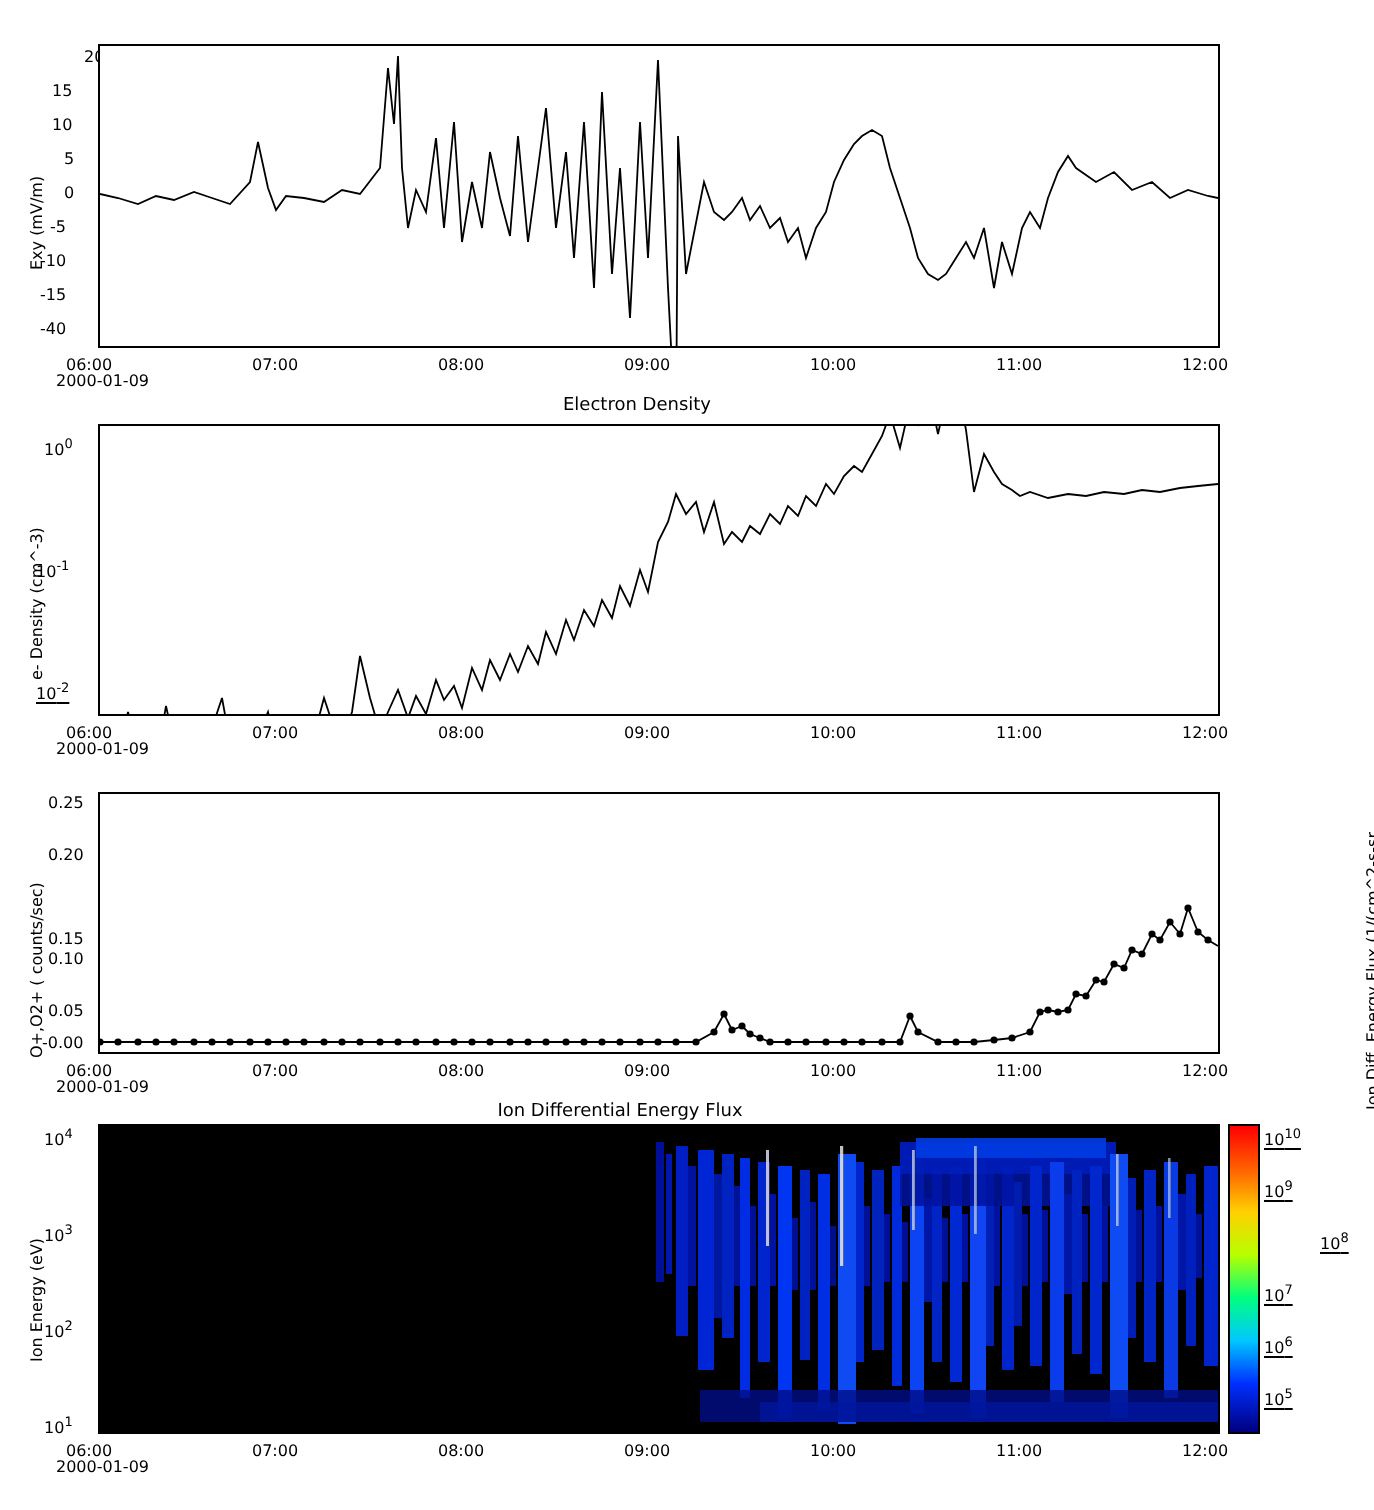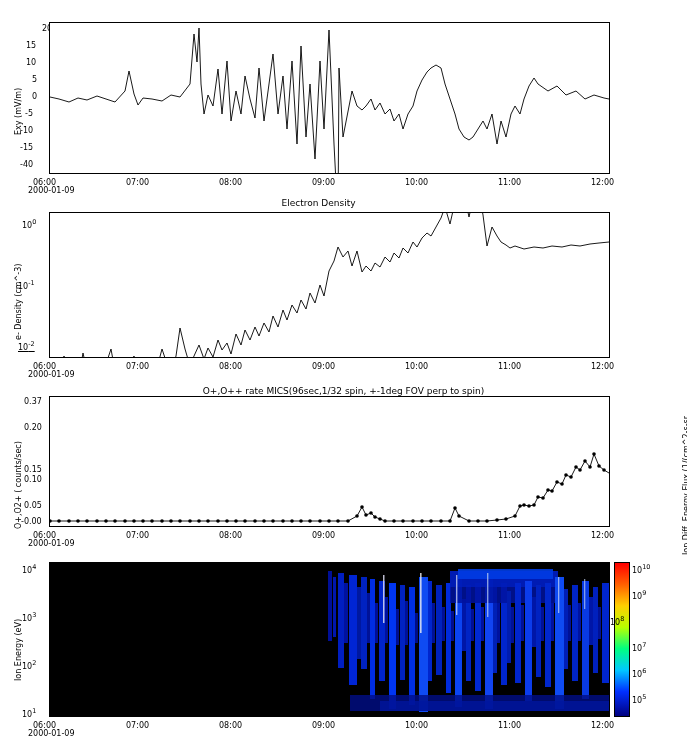--- a/index.html
+++ b/index.html
@@ -8,21 +8,21 @@
 
   .panel{position:absolute;}
   .plot-title{position:absolute;width:100%;text-align:center;font-size:9px;color:#000;}
   .frame{position:absolute;border:1px solid #000;background:#fff;box-sizing:border-box;}
   .ylabel{position:absolute;font-size:8px;transform:rotate(-90deg);transform-origin:left top;white-space:nowrap;}
   .tick-label{position:absolute;font-size:8px;white-space:nowrap;}
   .xtick{position:absolute;font-size:8px;white-space:nowrap;}
   .datelabel{position:absolute;font-size:8px;white-space:nowrap;}
   svg{display:block;}
   .cb-label{position:absolute;font-size:8px;transform:rotate(-90deg);transform-origin:left top;white-space:nowrap;}
-  .cb-tick{position:absolute;font-size:8px;white-space:nowrap;}
+  .cb-tick{position:absolute;font-size:8px;white-space:nowrap;text-decoration:underline;}
   sup{font-size:6.5px;}
 </style>
 </head>
 <body>
 
 <div class="page">
 
   <div class="panel" style="left:0;top:0;width:687px;height:192px;">
     <div class="ylabel" style="left:14px;top:135px;">Exy (mV/m)</div>
 
@@ -70,24 +70,23 @@
     <div class="xtick" style="left:126px;top:172px;">07:00</div>
     <div class="xtick" style="left:219px;top:172px;">08:00</div>
     <div class="xtick" style="left:312px;top:172px;">09:00</div>
     <div class="xtick" style="left:405px;top:172px;">10:00</div>
     <div class="xtick" style="left:498px;top:172px;">11:00</div>
     <div class="xtick" style="left:591px;top:172px;">12:00</div>
     <div class="datelabel" style="left:28px;top:180px;">2000-01-09</div>
   </div>
 
   <div class="panel" style="left:0;top:381px;width:687px;height:188px;">
-    <div class="plot-title" style="top:5px;left:0;">O+,O++ rate MICS(96sec,1/32 spin, +-1deg FOV perp to spin)</div>
     <div class="ylabel" style="left:14px;top:148px;">O+,O2+ ( counts/sec)</div>
 
-    <div class="tick-label" style="left:24px;top:16px;">0.37</div>
+    <div class="tick-label" style="left:24px;top:16px;">0.25</div>
     <div class="tick-label" style="left:24px;top:42px;">0.20</div>
     <div class="tick-label" style="left:24px;top:84px;">0.15</div>
     <div class="tick-label" style="left:24px;top:94px;">0.10</div>
     <div class="tick-label" style="left:24px;top:120px;">0.05</div>
     <div class="tick-label" style="left:21px;top:136px;">-0.00</div>
 
     <div class="frame" style="left:49px;top:15px;width:561px;height:131px;">
       <svg width="559" height="129" viewBox="0 0 559 129">
         <polyline fill="none" stroke="#000" stroke-width="0.9" points="0,124 9,124 19,124 28,124 37,124 47,124 56,124 65,124 75,124 84,124 93,124 102,124 112,124 121,124 130,124 140,124 149,124 158,124 168,124 177,124 186,124 195,124 205,124 214,124 223,124 233,124 242,124 251,124 260,124 270,124 279,124 288,124 298,124 307,119 312,110 316,118 321,116 325,120 330,122 335,124 344,124 353,124 363,124 372,124 381,124 391,124 400,124 405,111 409,119 419,124 428,124 437,124 447,123 456,122 465,119 470,109 474,108 479,109 484,108 488,100 493,101 498,93 502,94 507,85 512,87 516,78 521,80 526,70 530,73 535,64 540,70 544,57 549,69 554,73 559,76"></polyline>
         <g fill="#000">
@@ -173,20 +172,21 @@
     <div class="xtick" style="left:126px;top:150px;">07:00</div>
     <div class="xtick" style="left:219px;top:150px;">08:00</div>
     <div class="xtick" style="left:312px;top:150px;">09:00</div>
     <div class="xtick" style="left:405px;top:150px;">10:00</div>
     <div class="xtick" style="left:498px;top:150px;">11:00</div>
     <div class="xtick" style="left:591px;top:150px;">12:00</div>
     <div class="datelabel" style="left:28px;top:158px;">2000-01-09</div>
   </div>
 
   <div class="panel" style="left:0;top:549px;width:687px;height:206px;">
+    <div class="plot-title" style="top:2px;left:0;width:620px;">Ion Differential Energy Flux</div>
     <div class="ylabel" style="left:14px;top:132px;">Ion Energy (eV)</div>
 
     <div class="tick-label" style="left:22px;top:14px;">10<sup>4</sup></div>
     <div class="tick-label" style="left:22px;top:62px;">10<sup>3</sup></div>
     <div class="tick-label" style="left:22px;top:110px;">10<sup>2</sup></div>
     <div class="tick-label" style="left:22px;top:158px;">10<sup>1</sup></div>
 
     <div class="frame" style="left:49px;top:13px;width:561px;height:155px;background:#000;">
       <svg width="559" height="153" viewBox="0 0 559 153">
         <defs>
@@ -287,20 +287,20 @@
     <div class="xtick" style="left:591px;top:172px;">12:00</div>
     <div class="datelabel" style="left:28px;top:180px;">2000-01-09</div>
 
     <div class="frame" style="left:614px;top:13px;width:16px;height:155px;padding:0;">
       <svg width="14" height="153" viewBox="0 0 14 153">
         <rect x="0" y="0" width="14" height="153" fill="url(#cbgrad)"></rect>
       </svg>
     </div>
     <div class="cb-tick" style="left:632px;top:14px;">10<sup>10</sup></div>
     <div class="cb-tick" style="left:632px;top:40px;text-align:right;">10<sup>9</sup></div>
-    <div class="cb-tick" style="left:610px;top:66px;">10<sup>8</sup></div>
+    <div class="cb-tick" style="left:660px;top:66px;">10<sup>8</sup></div>
     <div class="cb-tick" style="left:632px;top:92px;">10<sup>7</sup></div>
     <div class="cb-tick" style="left:632px;top:118px;">10<sup>6</sup></div>
     <div class="cb-tick" style="left:632px;top:144px;">10<sup>5</sup></div>
     <div class="cb-label" style="left:682px;top:6px;">Ion Diff. Energy Flux (1/(cm^2-s-sr</div>
   </div>
 
 </div>
 
 </body></html>

